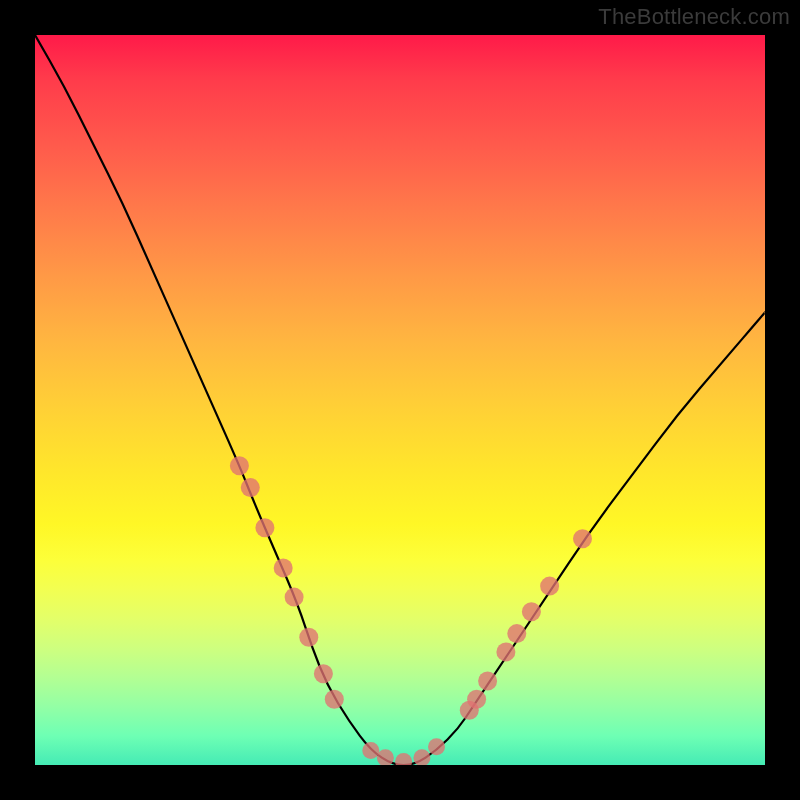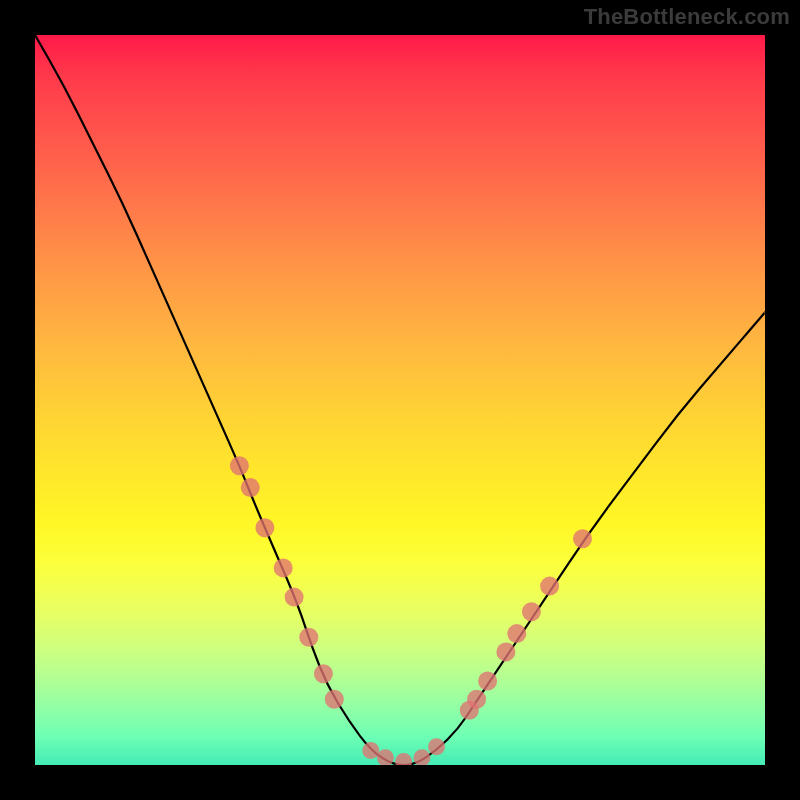--- a/index.html
+++ b/index.html
@@ -16,21 +16,21 @@
     width: 800px;
     height: 800px;
     box-sizing: border-box;
   }
   .watermark {
     position: absolute;
     top: 4px;
     right: 10px;
     color: #3b3b3b;
     font-size: 22px;
-    font-weight: 700;
+    font-weight: 400;
     letter-spacing: 0.2px;
     z-index: 50;
     user-select: none;
   }
   .plot-area {
     position: absolute;
     left: 35px;
     top: 35px;
     width: 730px;
     height: 730px;

